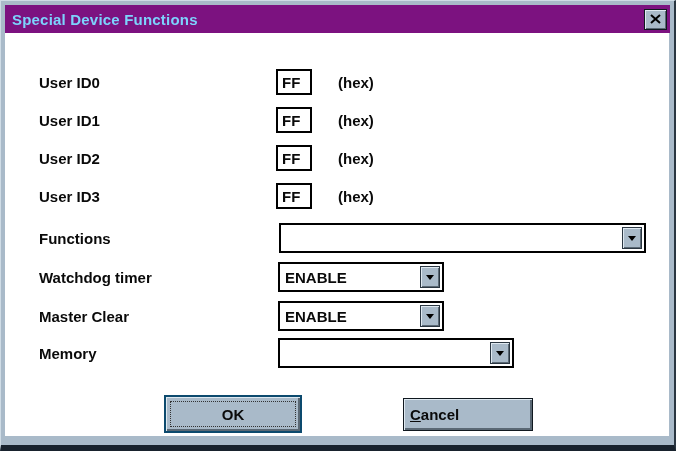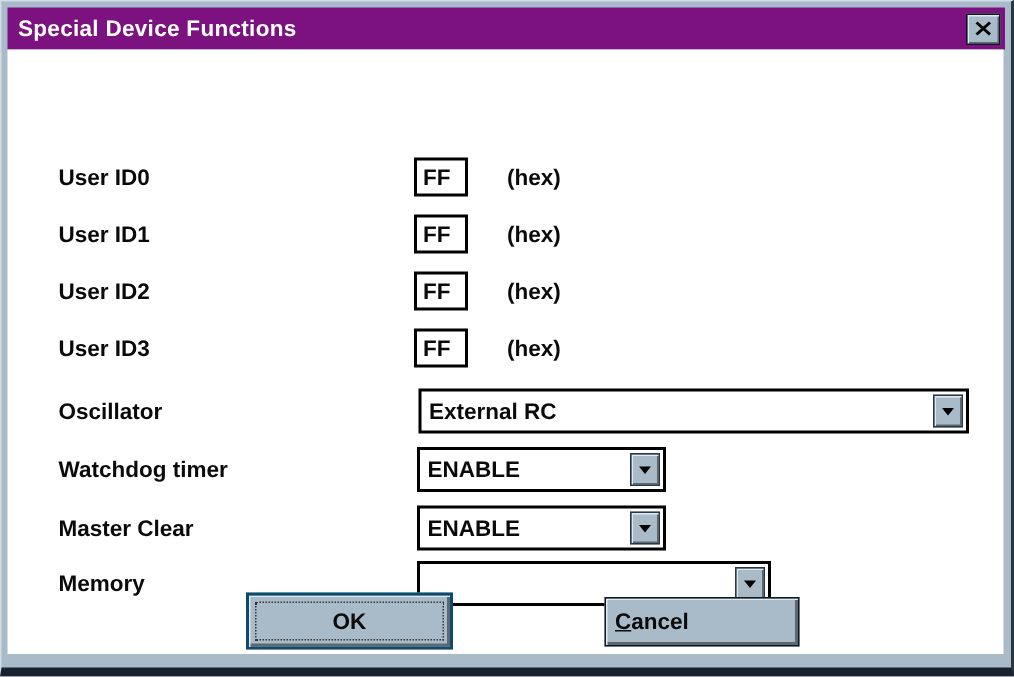--- a/index.html
+++ b/index.html
@@ -14,32 +14,32 @@
     border-left:1px solid #CFDCE6;
     border-right:2px solid #2A3641;
     border-bottom:6px solid #18222D;
     padding:4px;
   }
   .titlebar{
     position:relative;height:28px;background:var(--titlebar);
     display:flex;align-items:center;justify-content:space-between;
     padding:0 3px 0 7px;
   }
-  .title-text{color:#ffffff;font-size:15px;font-weight:bold;letter-spacing:0.2px;}
+  .title-text{color:#7dd3fc;font-size:15px;font-weight:bold;letter-spacing:0.2px;}
   .close-button{
     width:23px;height:21px;background:var(--face);
     border:1px solid #10181F;
     box-shadow:inset 1px 1px 0 #DFE9F1, inset -1px -1px 0 #5A6874;
     display:flex;align-items:center;justify-content:center;cursor:default;
   }
   .client{
     position:absolute;left:4px;right:5px;top:32px;bottom:9px;background:#fff;
   }
 
-  .row{position:absolute;left:0;right:0;margin-top:36px;}
+  .row{position:absolute;left:0;right:0;}
   .lbl{
     position:absolute;left:34px;top:0;bottom:0;
     display:flex;align-items:center;
     font-size:15px;font-weight:bold;color:#0a0a0a;
   }
 
   
   .id-row{height:26px;}
   .hex-input{
     position:absolute;left:271px;top:0;width:36px;height:26px;
@@ -133,23 +133,22 @@
         <input class="hex-input" value="FF" style="">
         <span class="hex-suffix">(hex)</span>
       </div>
       <div class="row id-row" style="top:150px">
         <span class="lbl">User ID3</span>
         <input class="hex-input" value="FF" style="">
         <span class="hex-suffix">(hex)</span>
       </div>
 
       <div class="row dd-row" style="top:190px">
-        <span class="lbl">Oscillator</span>
+        <span class="lbl">Functions</span>
         <div class="combobox" style="left:274px;width:367px">
-          <span class="combo-value">External RC</span>
           <span class="combo-arrow-btn">
             <span class="tri-down"></span>
           </span>
         </div>
       </div>
 
       <div class="row dd-row" style="top:229px">
         <span class="lbl">Watchdog timer</span>
         <div class="combobox" style="left:273px;width:166px">
           <span class="combo-value">ENABLE</span>

